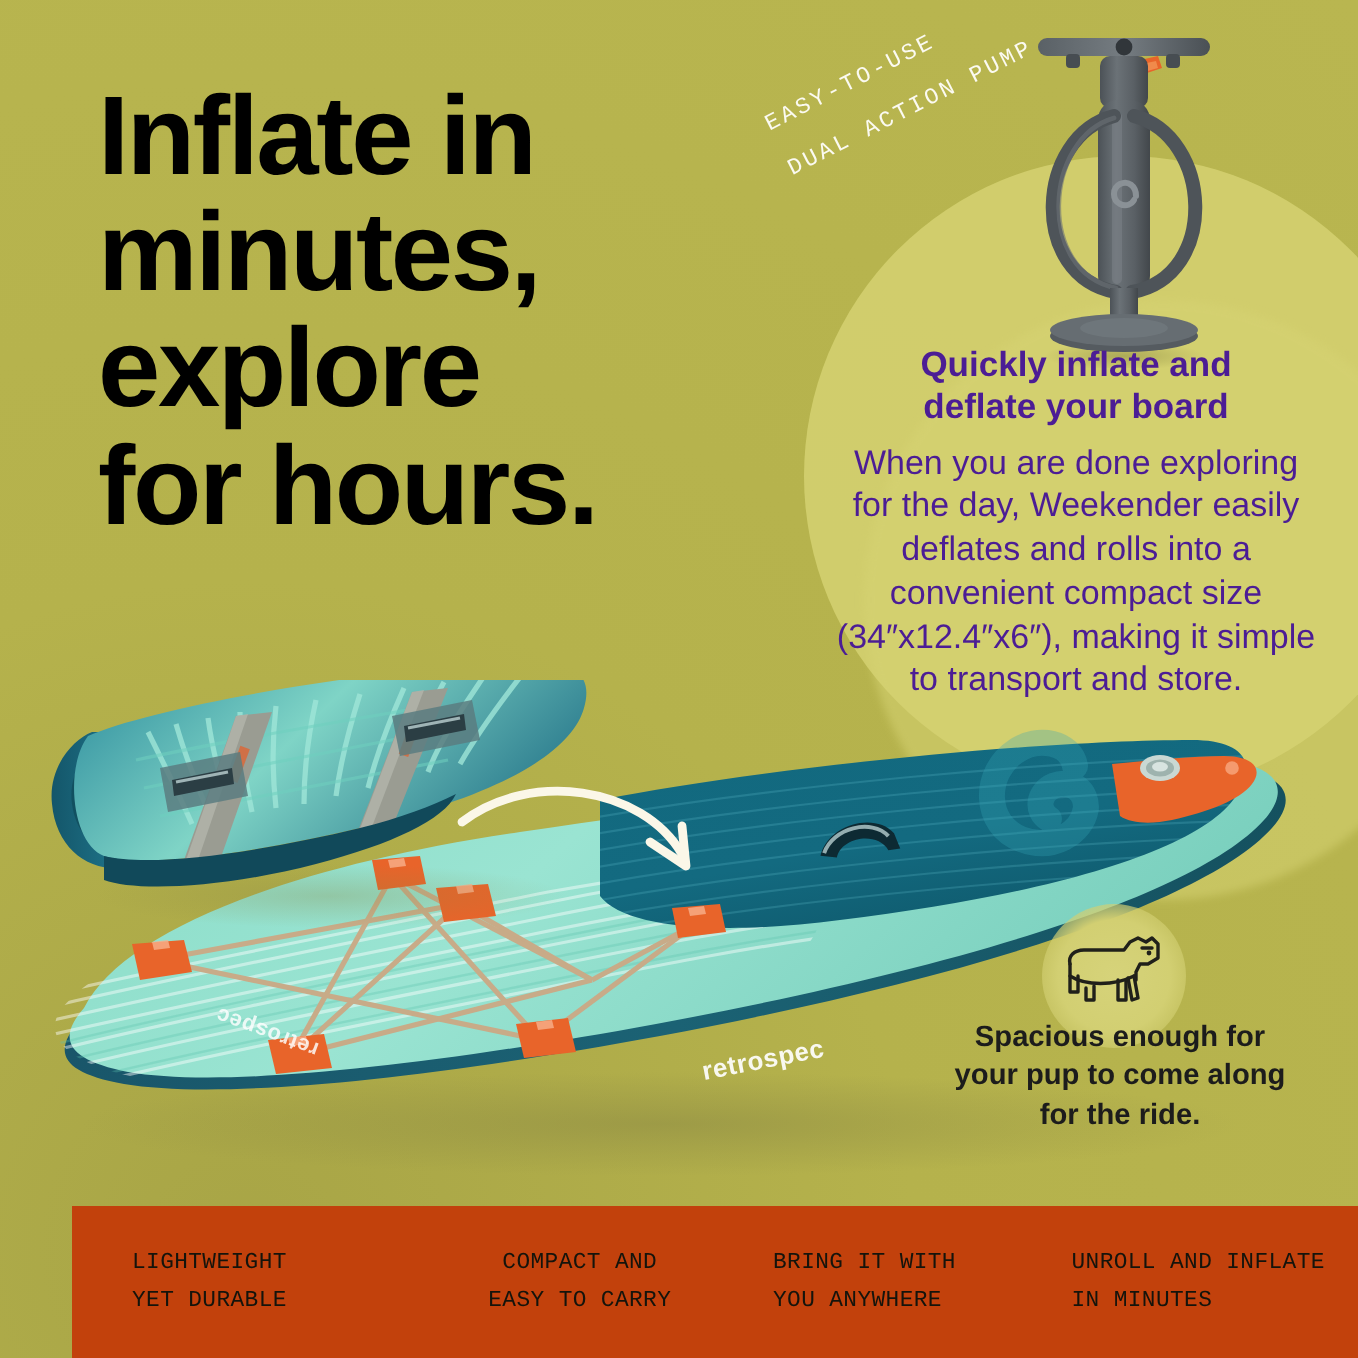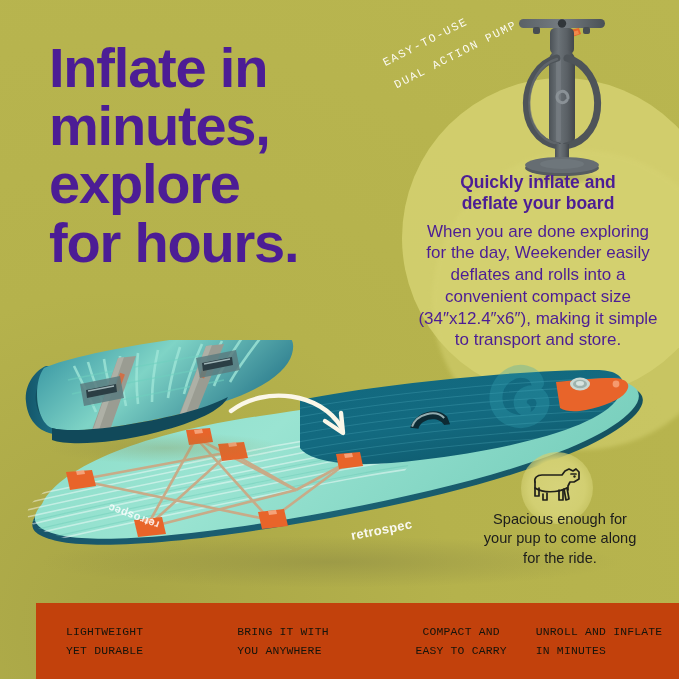--- a/index.html
+++ b/index.html
@@ -34,21 +34,21 @@
     background:#d6d373;
     opacity:.55;
     filter:blur(2px);
   }
 
   
   .headline{
     position:absolute;
     left:49px;top:39px;
     width:330px;
-    color:#4c1d95;
+    color:#000000;
     font-size:56px;
     font-weight:bold;
     line-height:1.04;
     letter-spacing:-1.2px;
     white-space:pre-line;
   }
 
   
   .pump-label{
     position:absolute;
@@ -119,20 +119,21 @@
   }
   .dog-caption{
     position:absolute;
     left:470px;top:510px;
     width:180px;
     text-align:center;
     color:#1c1c1c;
     font-size:14.6px;
     line-height:1.33;
     white-space:pre-line;
+    font-weight:bold;
   }
 
   
   .bottom-band{
     position:absolute;
     left:0;top:603px;
     width:679px;height:76px;
     background:#c2410c;
     margin-left:36px;
   }
@@ -455,22 +456,22 @@
     </svg>
   </div>
   <div class="dog-caption">Spacious enough for
 your pup to come along
 for the ride.</div>
 
   <div class="bottom-band">
     <div class="features">
       <div class="feature f1">LIGHTWEIGHT
 YET DURABLE</div>
+      <div class="feature f3">COMPACT AND
+EASY TO CARRY</div>
       <div class="feature f2">BRING IT WITH
 YOU ANYWHERE</div>
-      <div class="feature f3">COMPACT AND
-EASY TO CARRY</div>
       <div class="feature f4">UNROLL AND INFLATE
 IN MINUTES</div>
     </div>
   </div>
 
 </div>
 
 </body></html>

